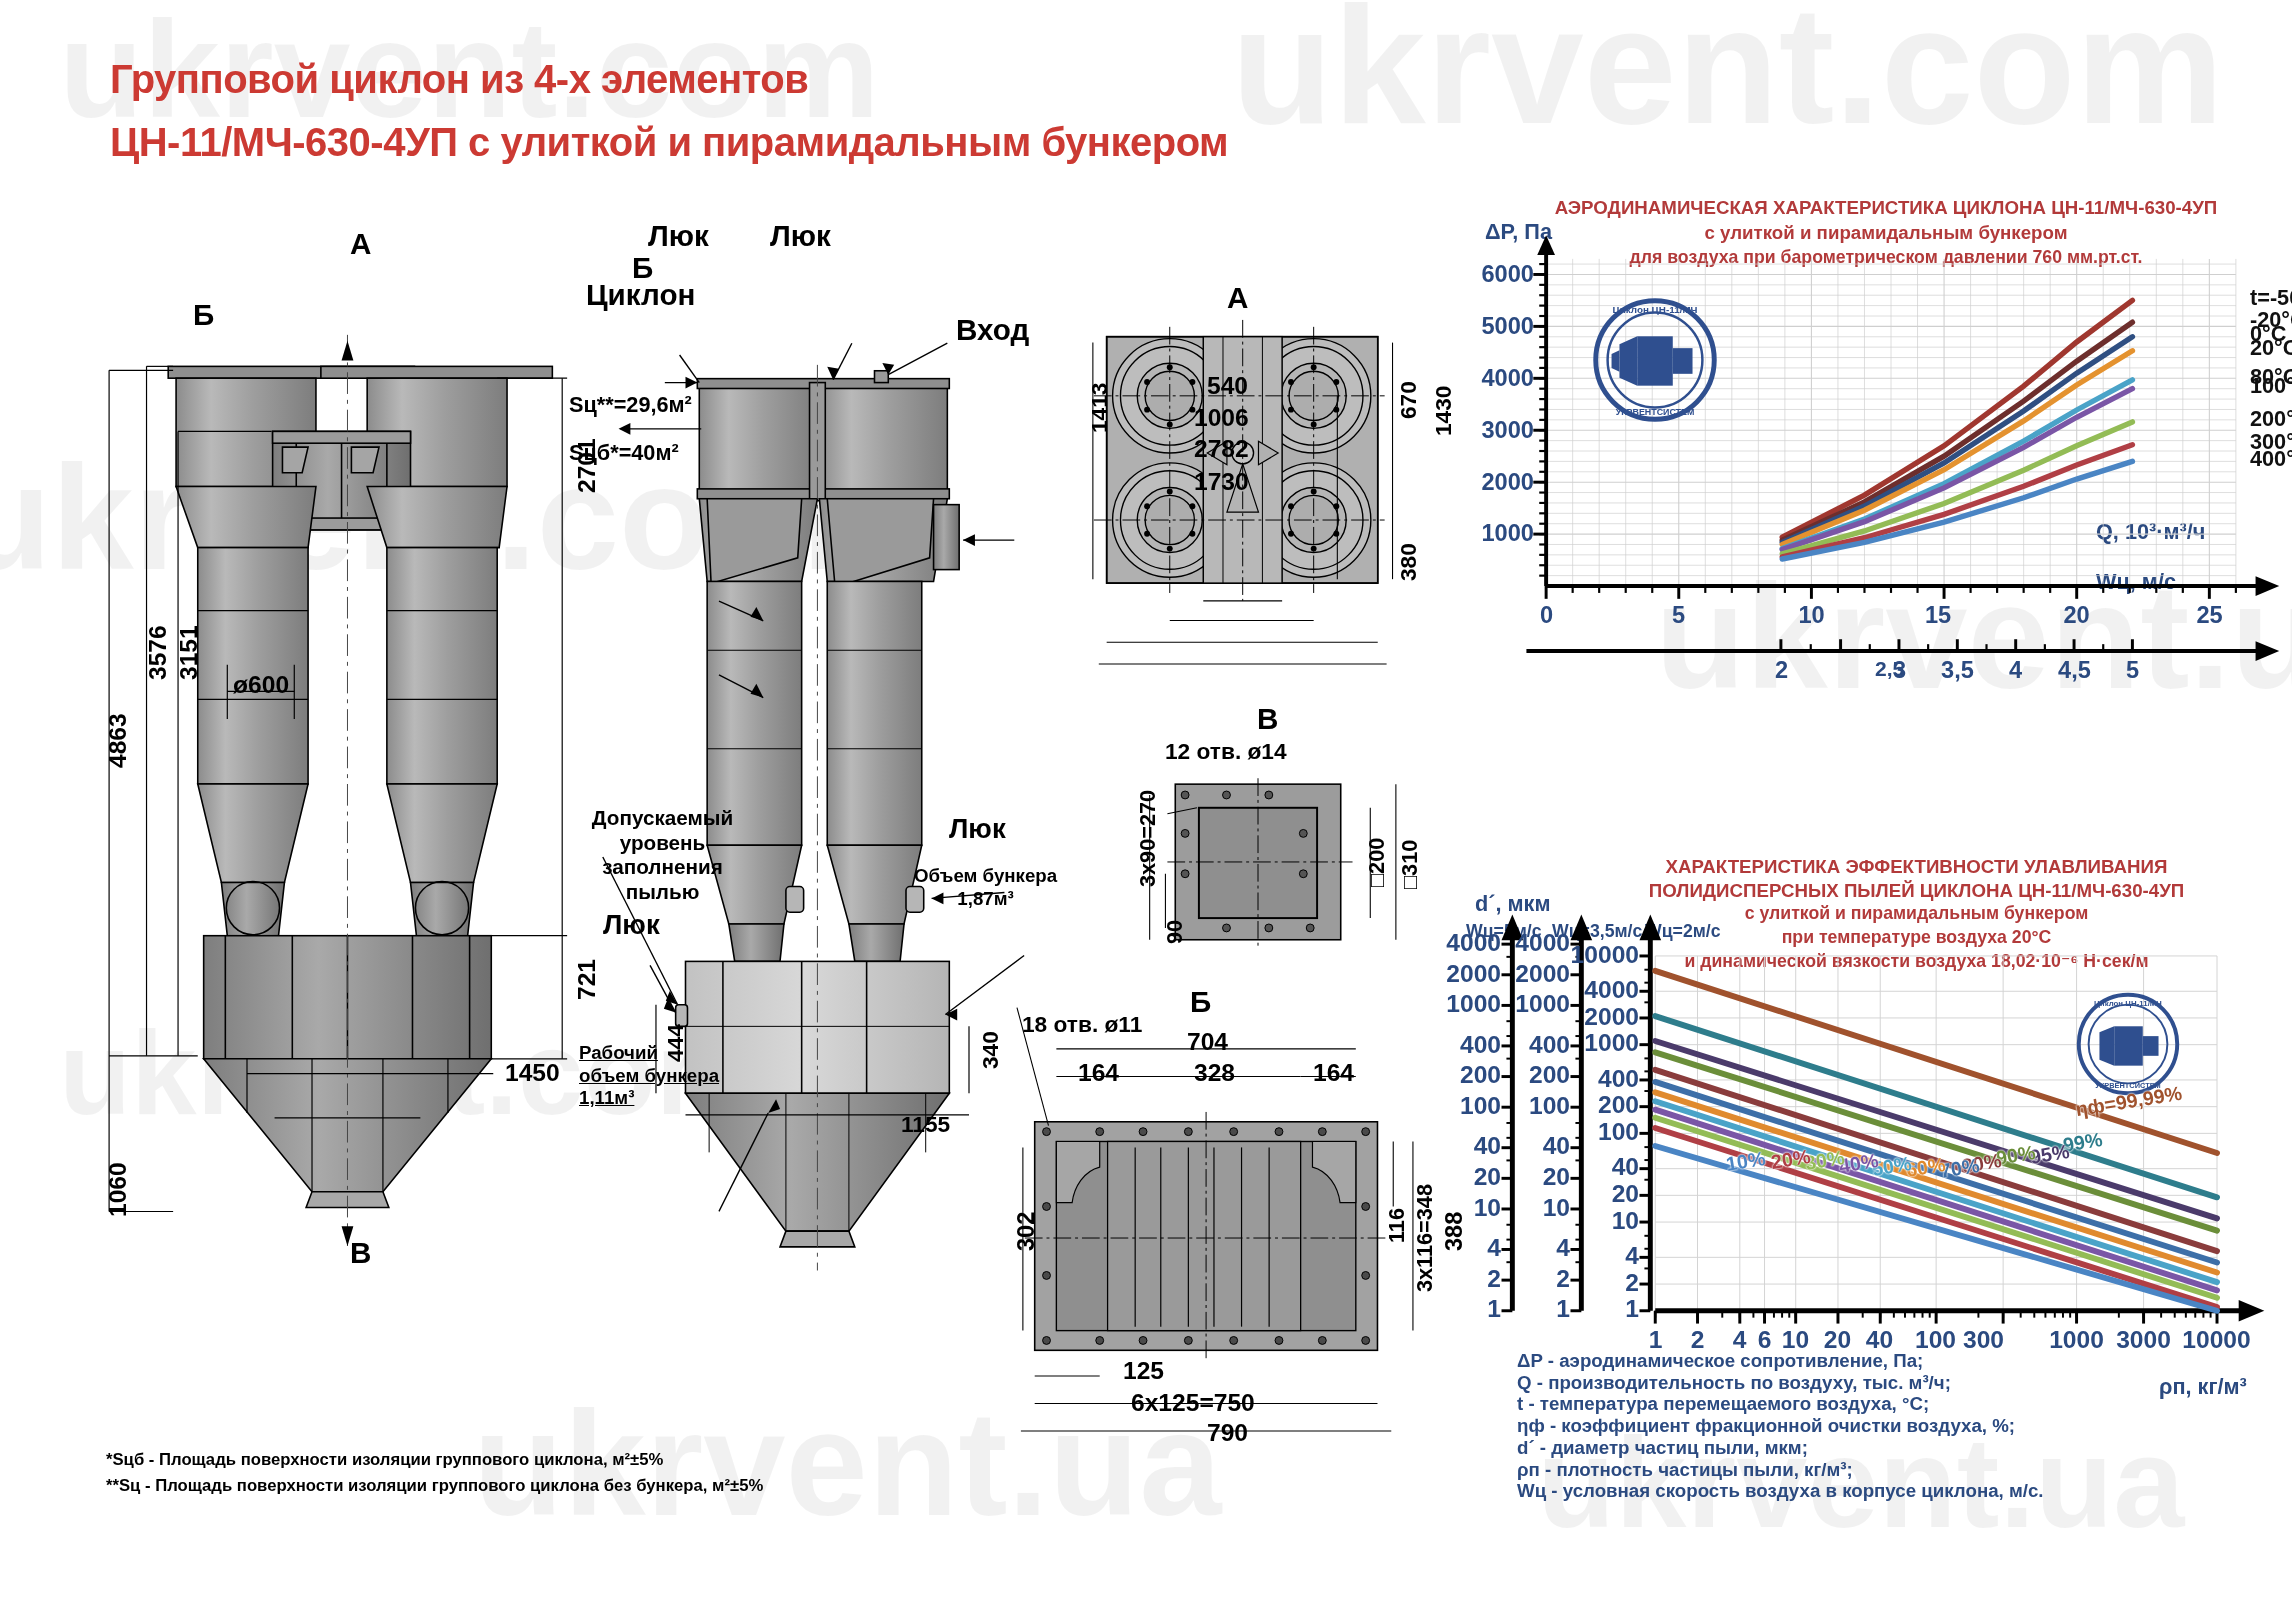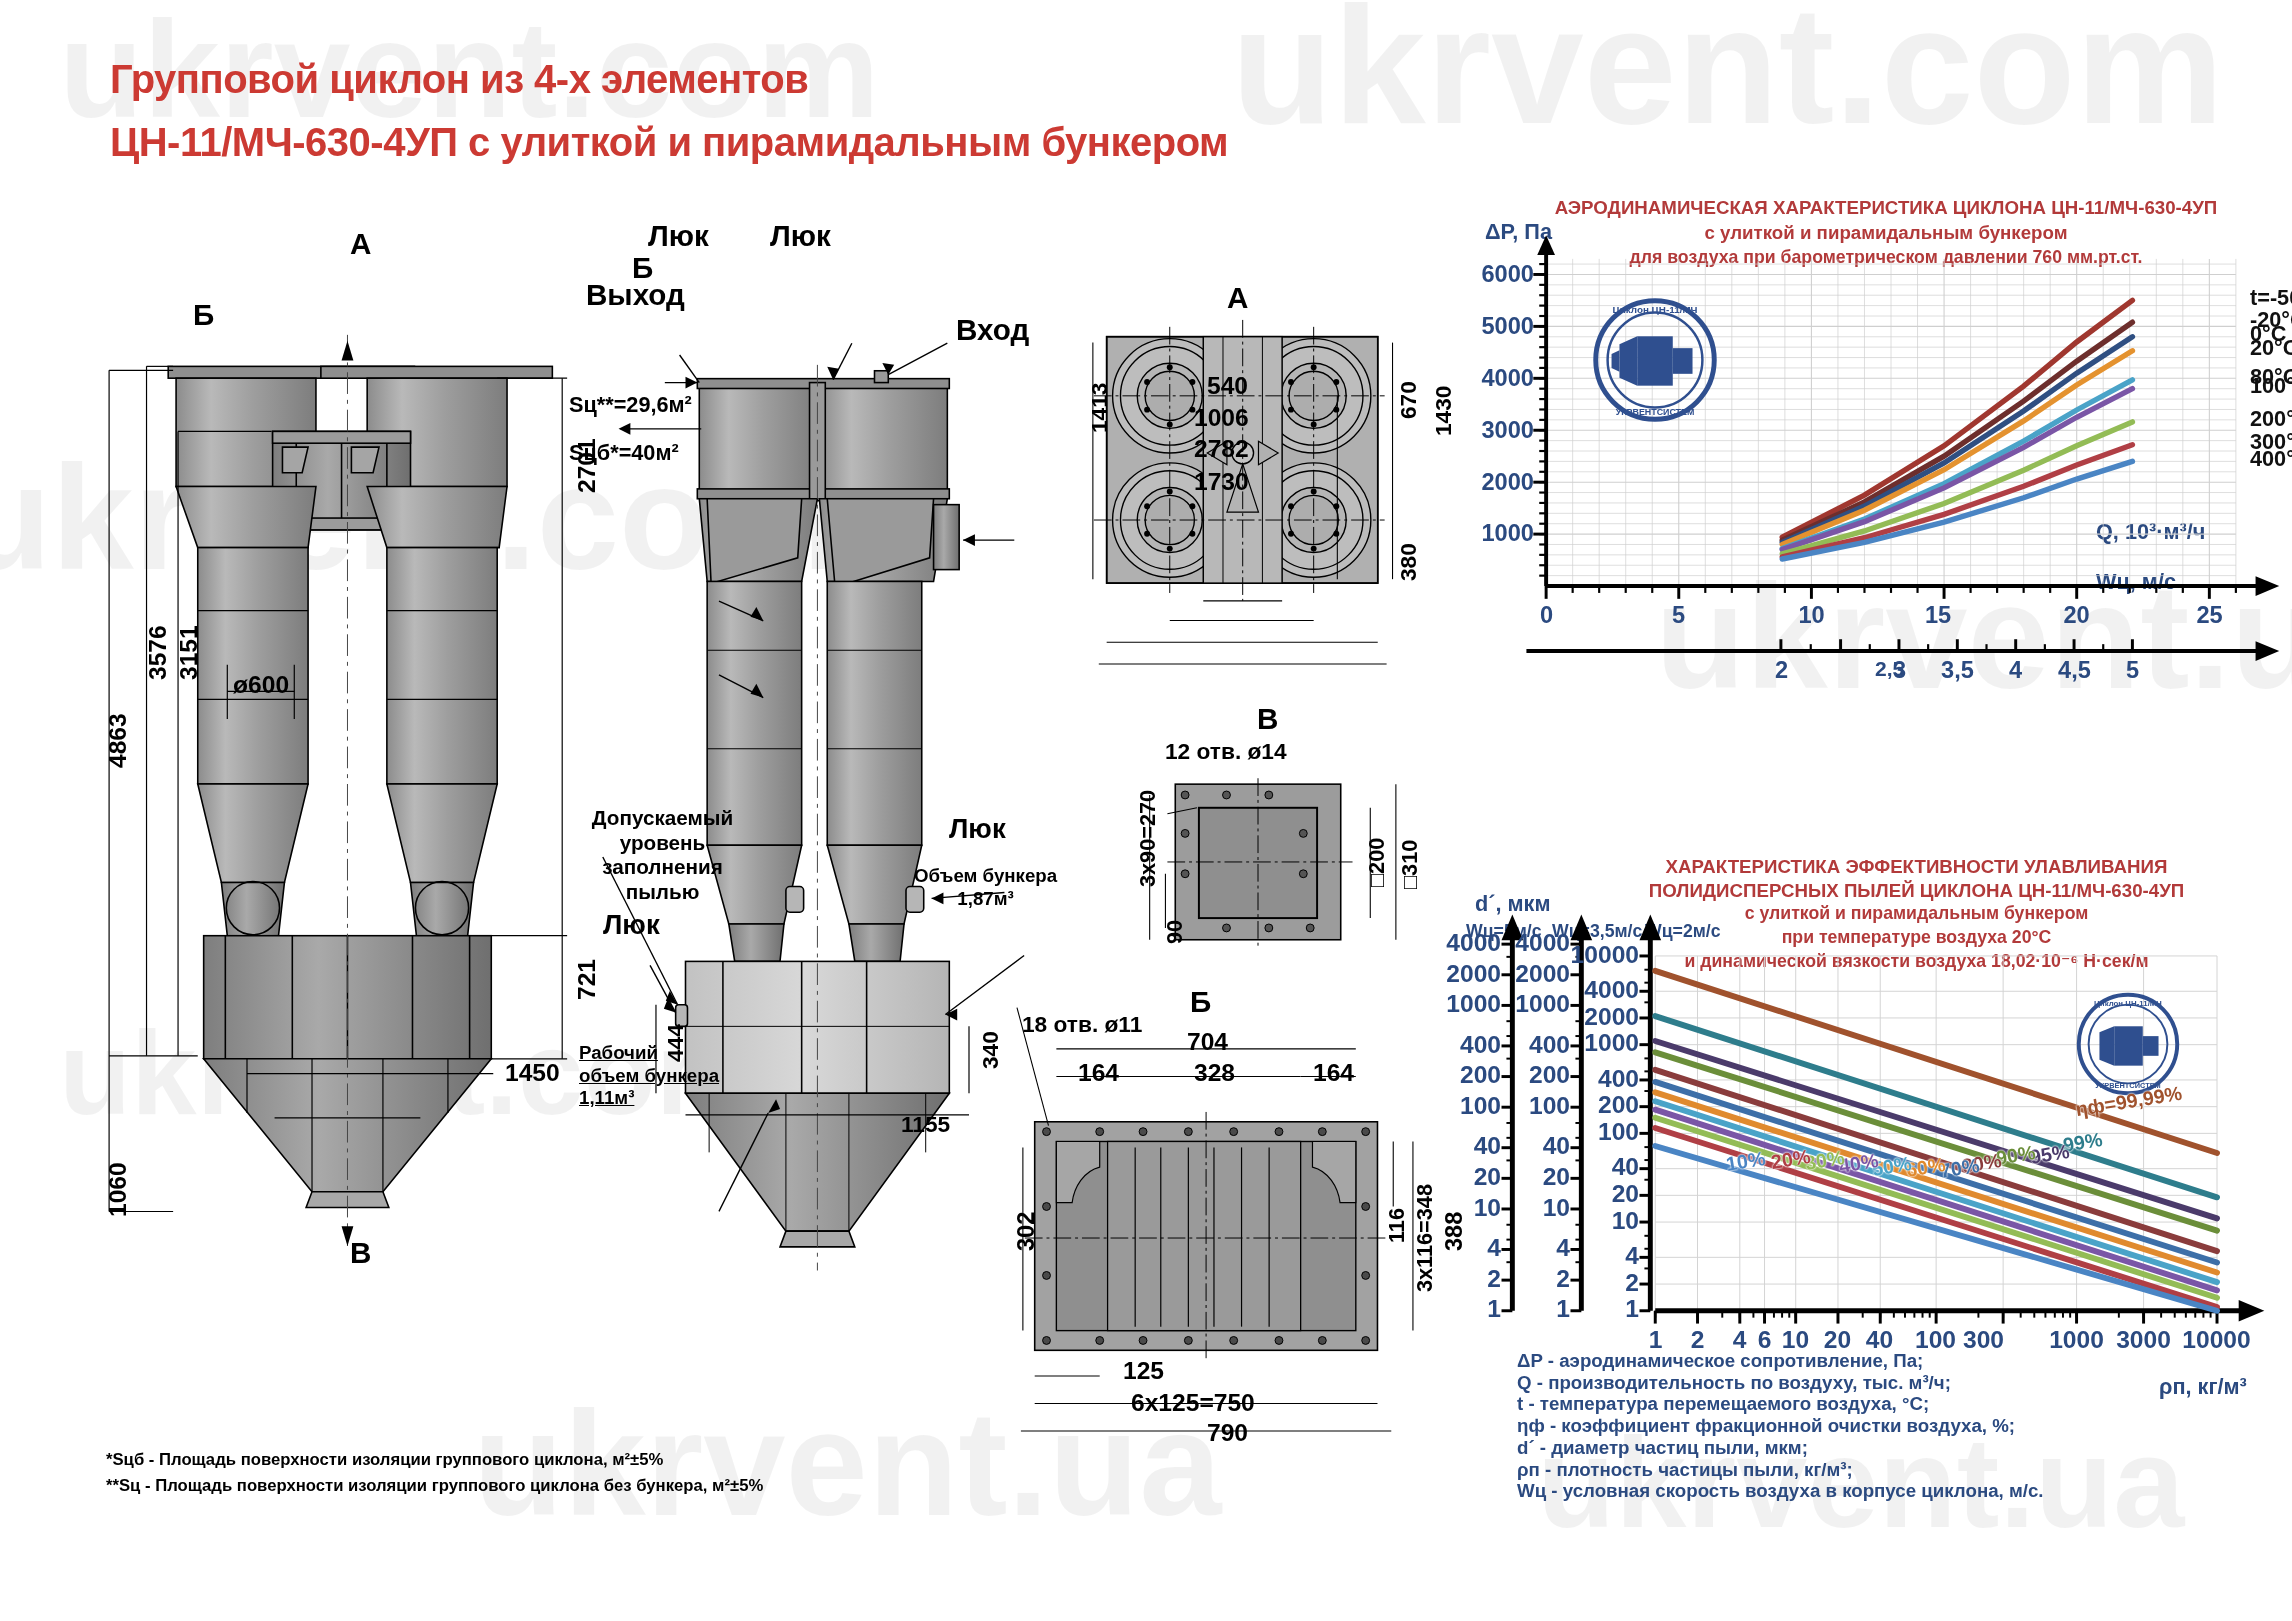--- a/index.html
+++ b/index.html
@@ -224,21 +224,21 @@
   <g stroke="#000" stroke-width="1.2" fill="none">
     <line x1="66" y1="690" x2="66" y2="780"></line>
     <line x1="384" y1="712" x2="384" y2="780"></line>
     <line x1="96" y1="802" x2="384" y2="802"></line>
   </g>
 </svg>
 
 <div class="lbl" style="left:648px;top:219px;font-size:29.6px;">Люк</div>
 <div class="lbl" style="left:770px;top:219px;font-size:29.6px;">Люк</div>
 <div class="lbl" style="left:632px;top:251px;font-size:29.6px;">Б</div>
-<div class="lbl" style="left:586px;top:278px;font-size:29.6px;">Выход</div>
+<div class="lbl" style="left:586px;top:278px;font-size:29.6px;">Циклон</div>
 <div class="lbl" style="left:956px;top:313px;font-size:29.6px;">Вход</div>
 <div class="lbl" style="left:569px;top:392px;font-size:21.7px;">Sц**=29,6м²</div>
 <div class="lbl" style="left:569px;top:440px;font-size:21.7px;">Sцб*=40м²</div>
 
 <div class="lbl" style="left:581px;top:806px;font-size:20.7px;line-height:24.6px;text-align:center;width:163px;">Допускаемый<br>уровень<br>заполнения<br>пылью</div>
 <div class="lbl" style="left:603px;top:909px;font-size:27.6px;">Люк</div>
 <div class="lbl" style="left:949px;top:813px;font-size:27.6px;">Люк</div>
 <div class="lbl" style="left:914px;top:865px;font-size:18.7px;line-height:22.7px;text-align:center;">Объем бункера<br>1,87м³</div>
 <div class="lbl" style="left:579px;top:1042px;font-size:18.7px;line-height:22.7px;text-align:left;width:172px;text-decoration:underline;">Рабочий<br>объем бункера<br>1,11м³</div>
 <div class="dimv" style="left:662px;top:1062px;font-size:22.7px;">444</div>

